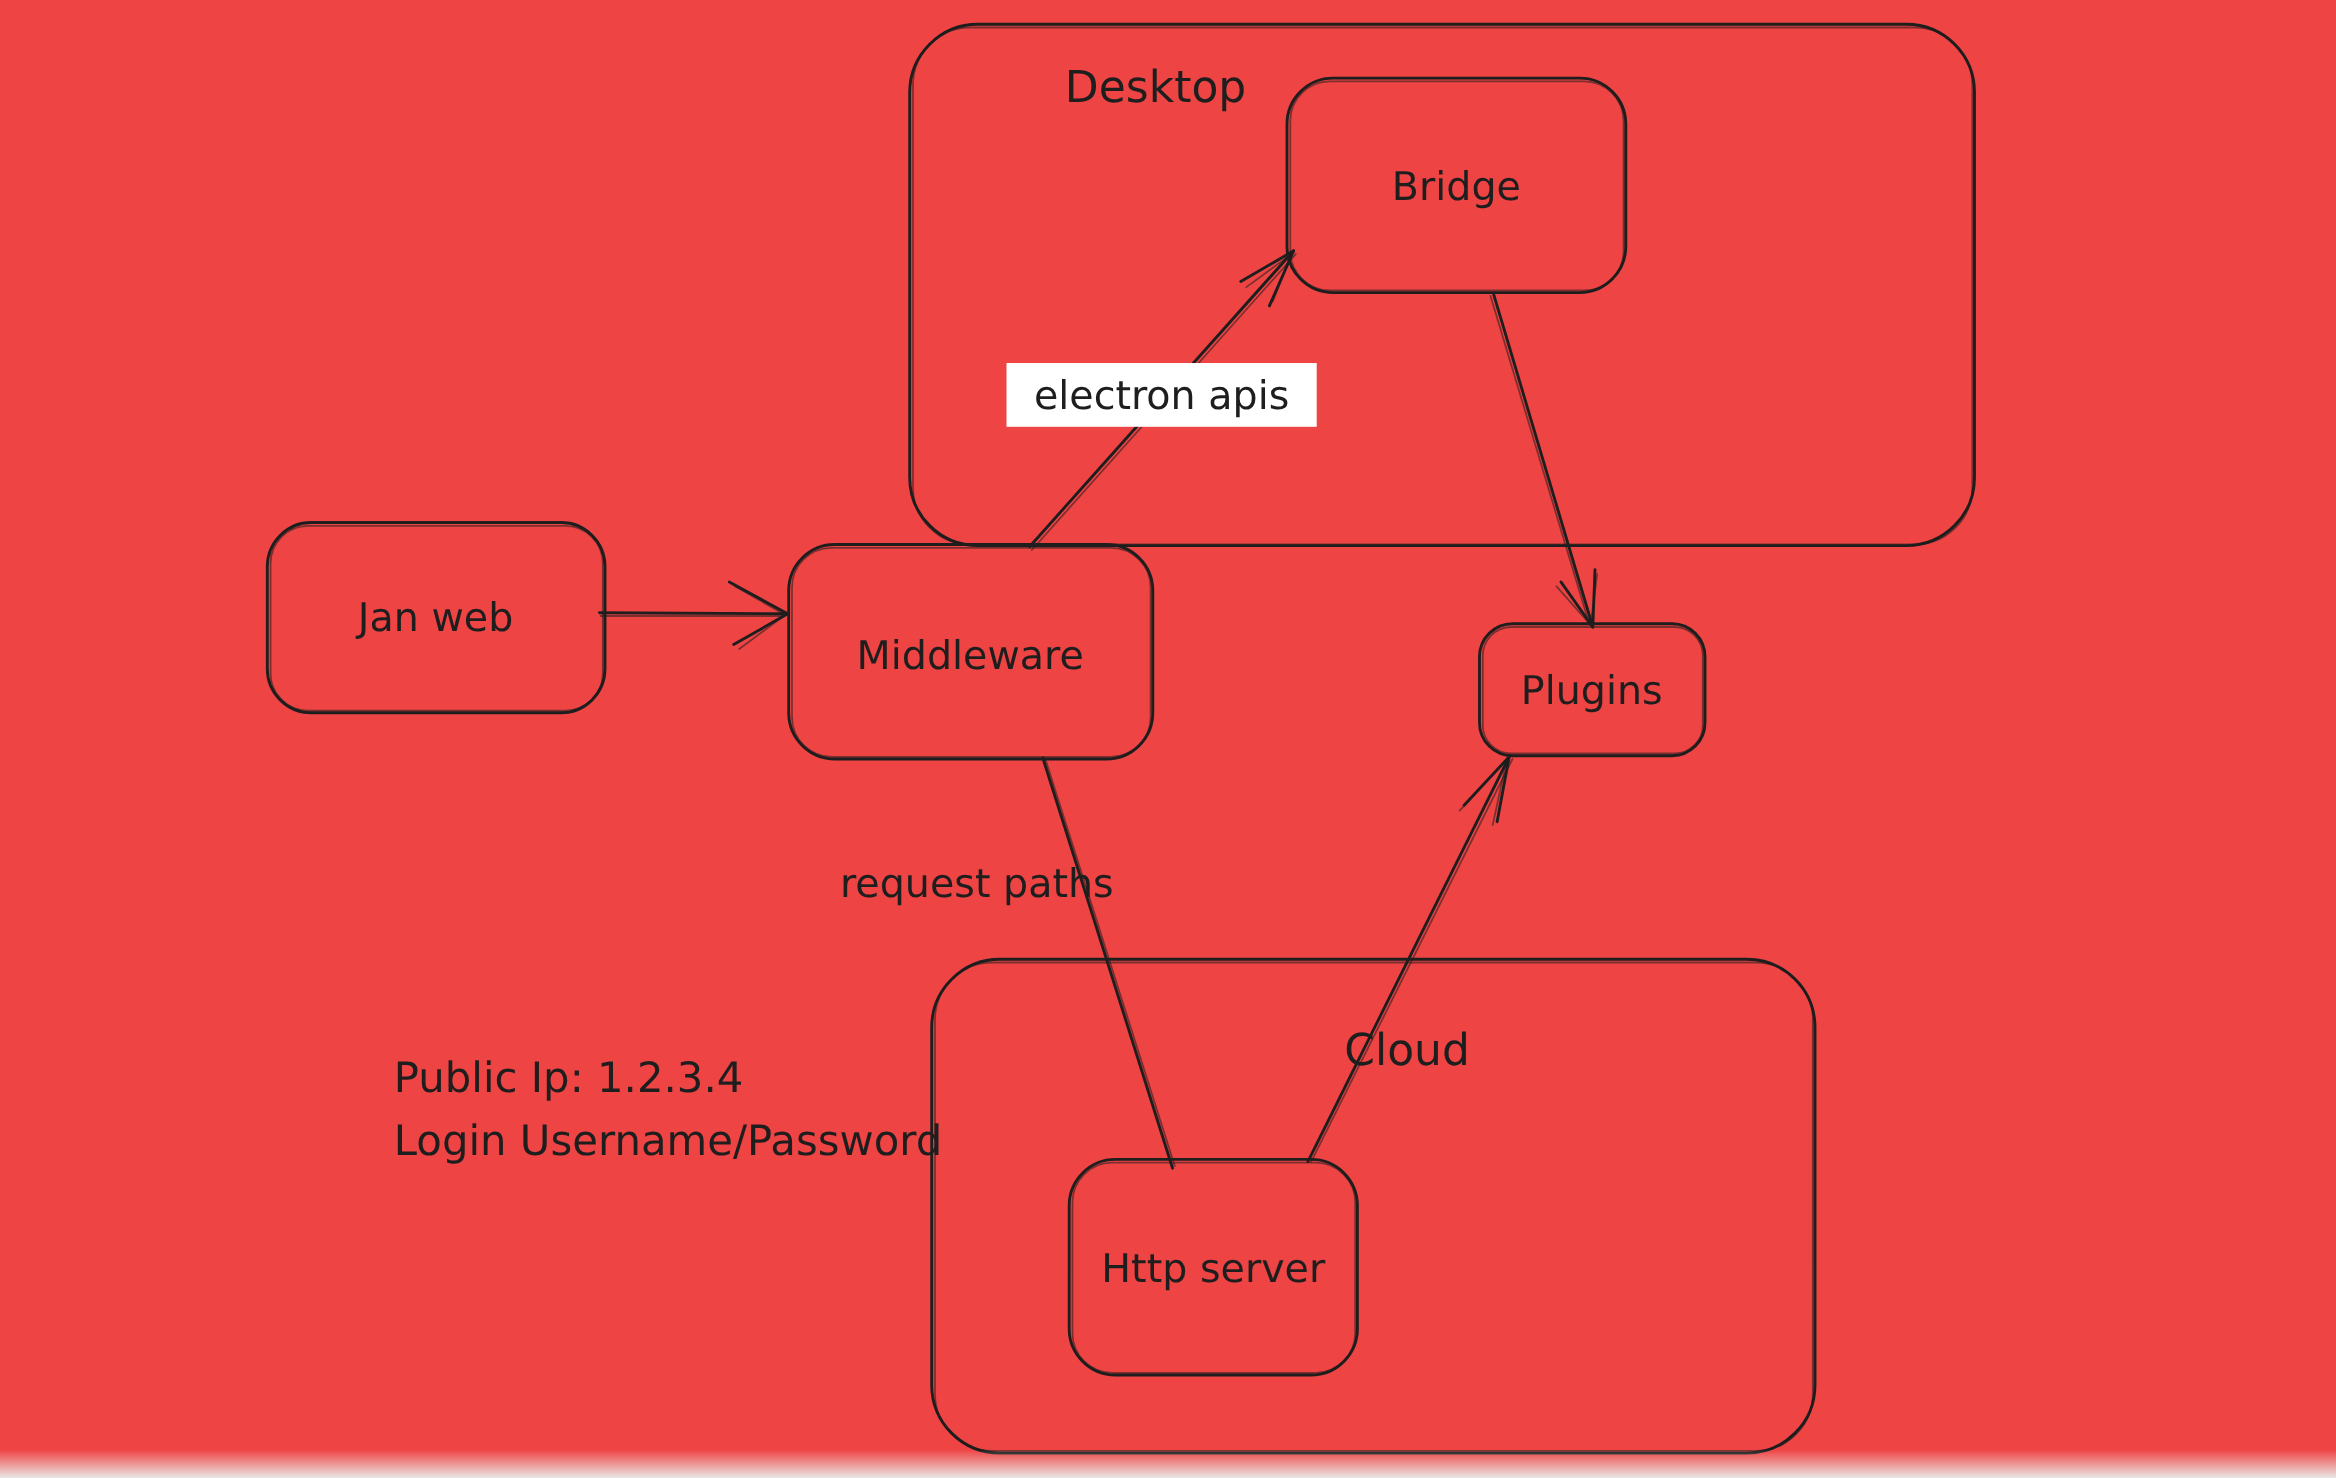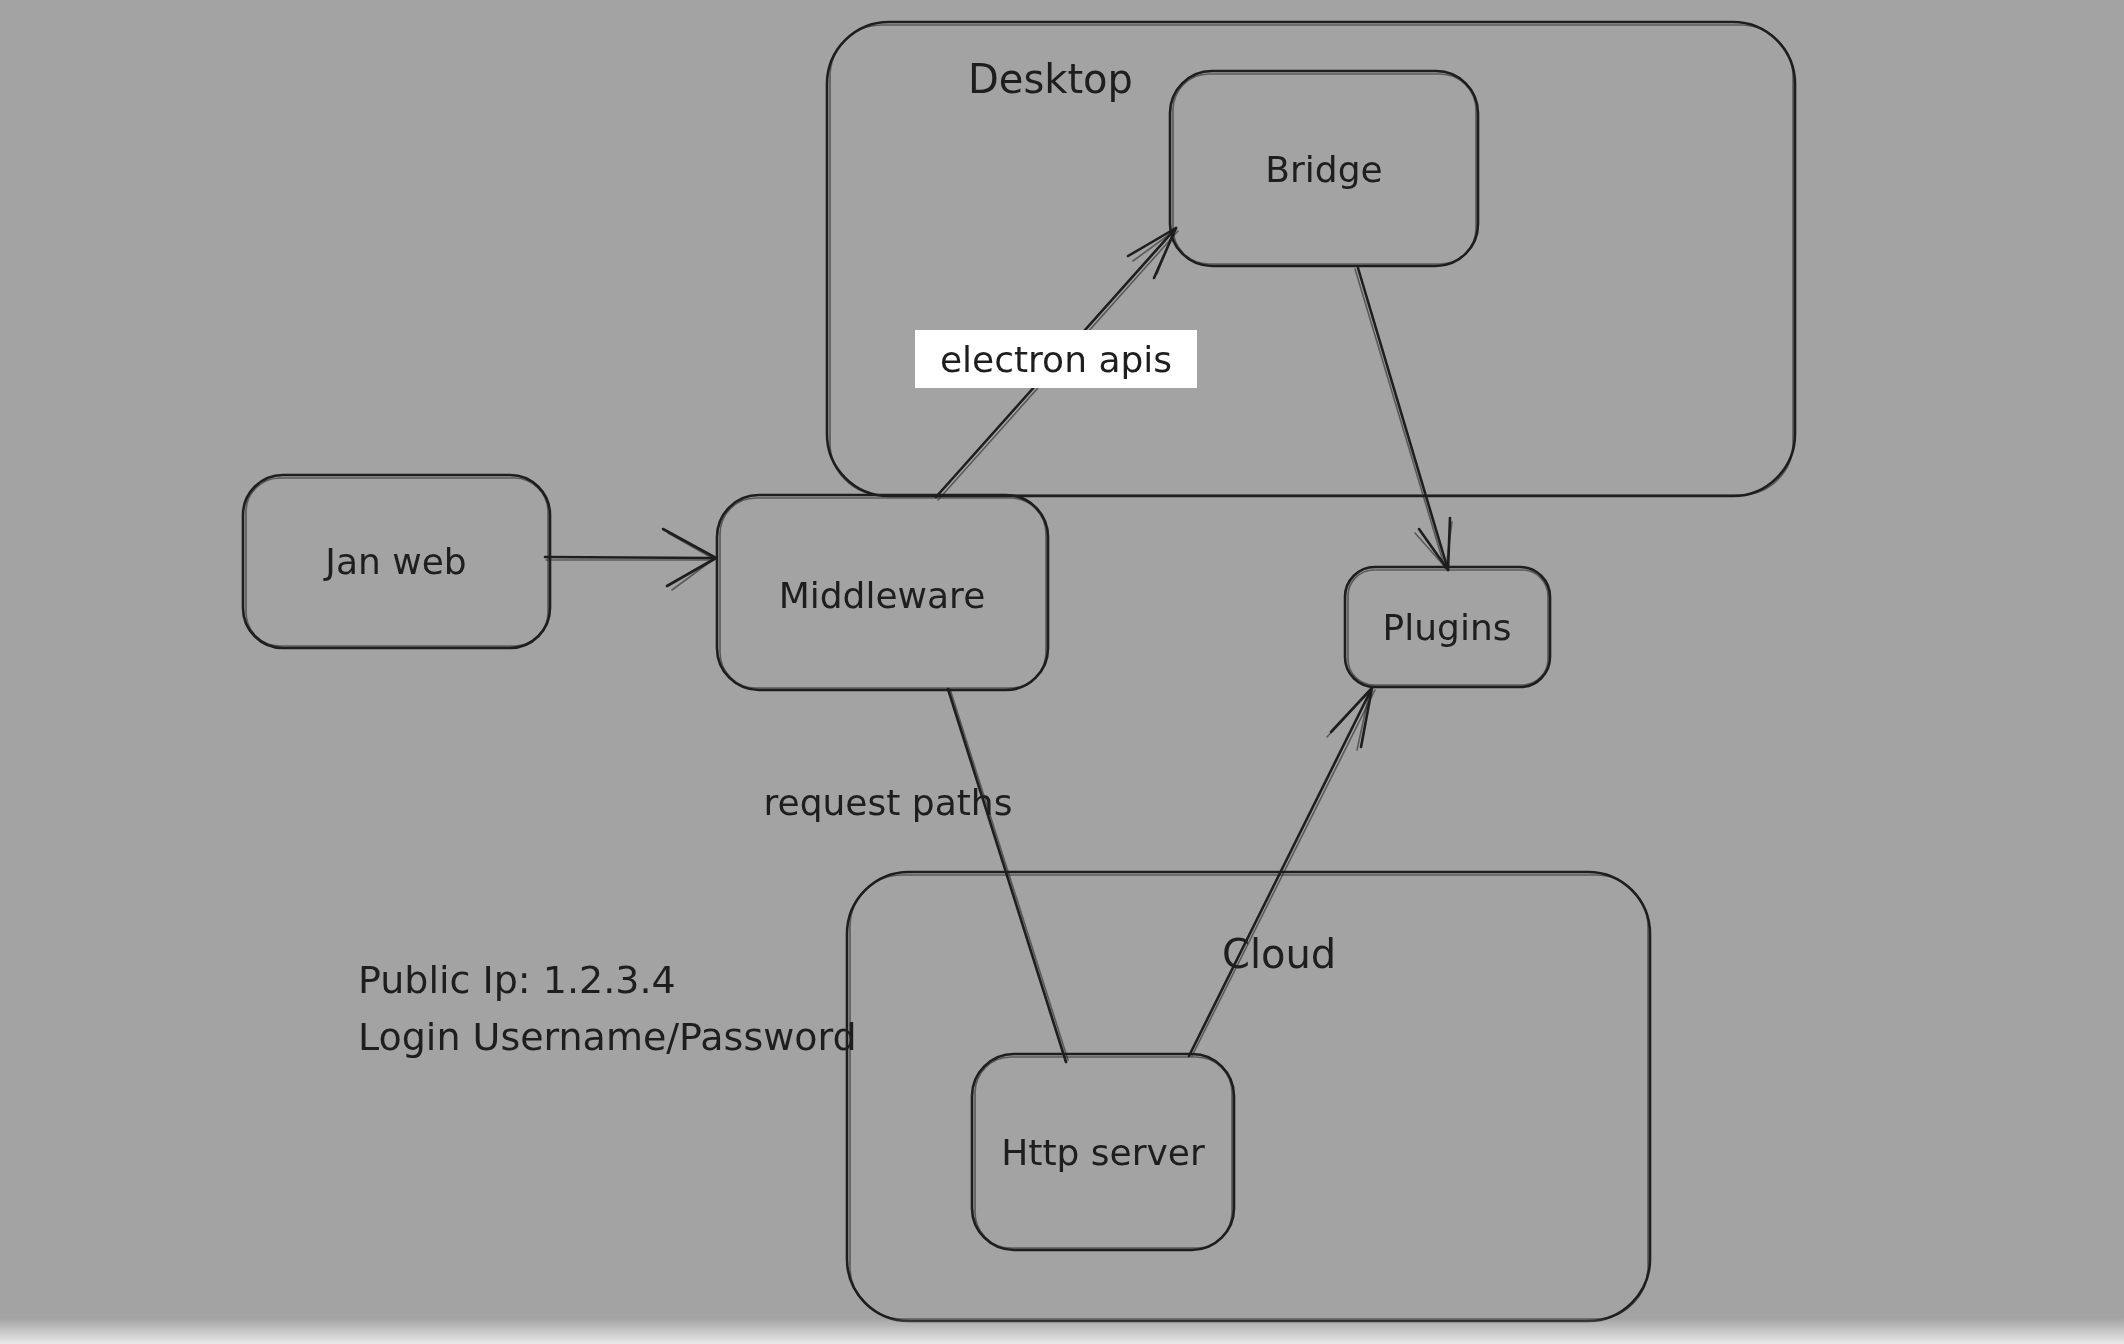--- a/index.html
+++ b/index.html
@@ -1,19 +1,19 @@
 <!DOCTYPE html>
 <html><head>
 <meta charset="utf-8">
 <style>
   html,body{margin:0;padding:0;background:#ffffff;}
   .canvas{
     position:relative;
     width:2124px;height:1344px;
-    background:#a3a3a3;
+    background:#ef4444;
     overflow:hidden;
     font-family:"DejaVu Sans", sans-serif;
   }
   .canvas svg{position:absolute;inset:0;display:block;}
   .ink{fill:none;stroke-width:2.6;stroke-linecap:round;stroke-linejoin:round;}
   .ink.ghost{stroke-width:1.6;opacity:.55;}
   text{font-family:"DejaVu Sans", sans-serif;stroke:none;}
   .node-label{font-size:36px;}
   .container-label{font-size:40px;}
   .edge-label{font-size:36px;}

